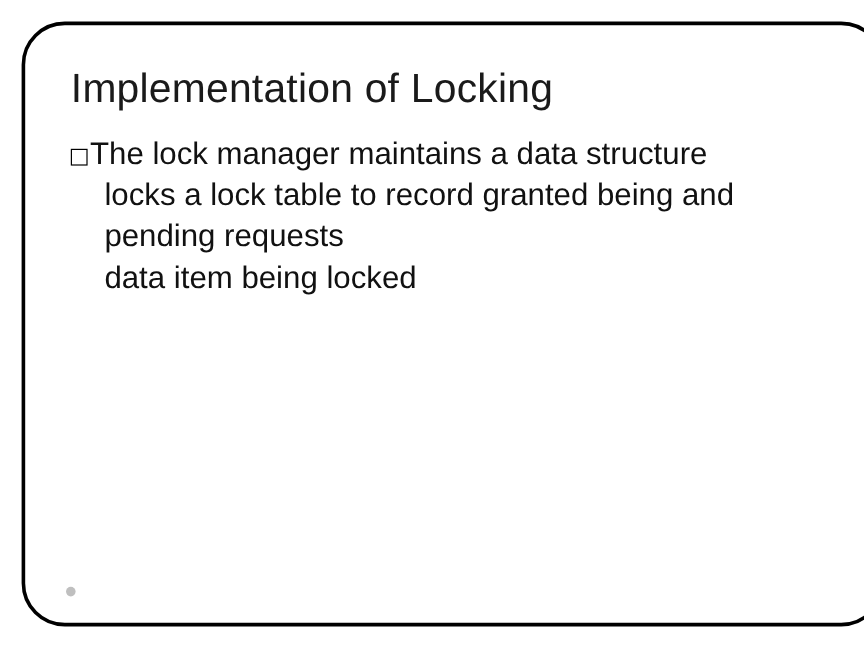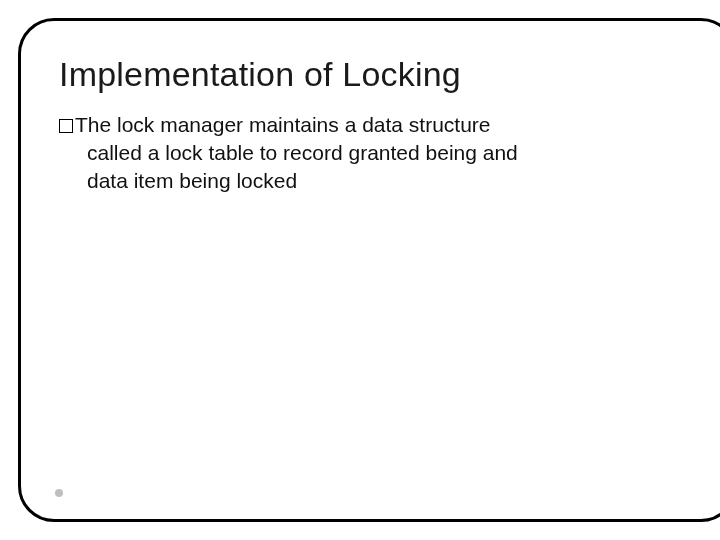--- a/index.html
+++ b/index.html
@@ -15,21 +15,21 @@
     padding: 34px 38px 24px 38px;
   }
   .title {
     font-size: 34px;
     font-weight: 400;
     color: #1a1a1a;
     margin-bottom: 18px;
     letter-spacing: 0.2px;
   }
   .body {
-    font-size: 21px;
+    font-size: 26px;
     line-height: 1.24;
     color: #111;
   }
   .bullet {
     margin-bottom: 2px;
     padding-left: 0;
   }
   .bullet .marker {
     display: inline-block;
     width: 14px;
@@ -59,21 +59,24 @@
 
 <div class="slide">
   <h1 class="title">Implementation of Locking</h1>
 
   <div class="body">
 
     <div class="bullet">
       <span class="marker"></span><span class="text">The lock manager maintains a data structure</span>
     </div>
     <div class="cont">
-      <span>called a </span><b class="term">lock table</b><span> to record granted being and</span>
+      <span>locks a </span><b class="term">lock table</b><span> to record granted being and</span>
+    </div>
+    <div class="cont">
+      <span>pending requests</span>
     </div>
 
     <div class="cont">
       <span>data item being locked</span>
     </div>
 
   </div>
 
   <div class="footer-dot"></div>
 </div>

